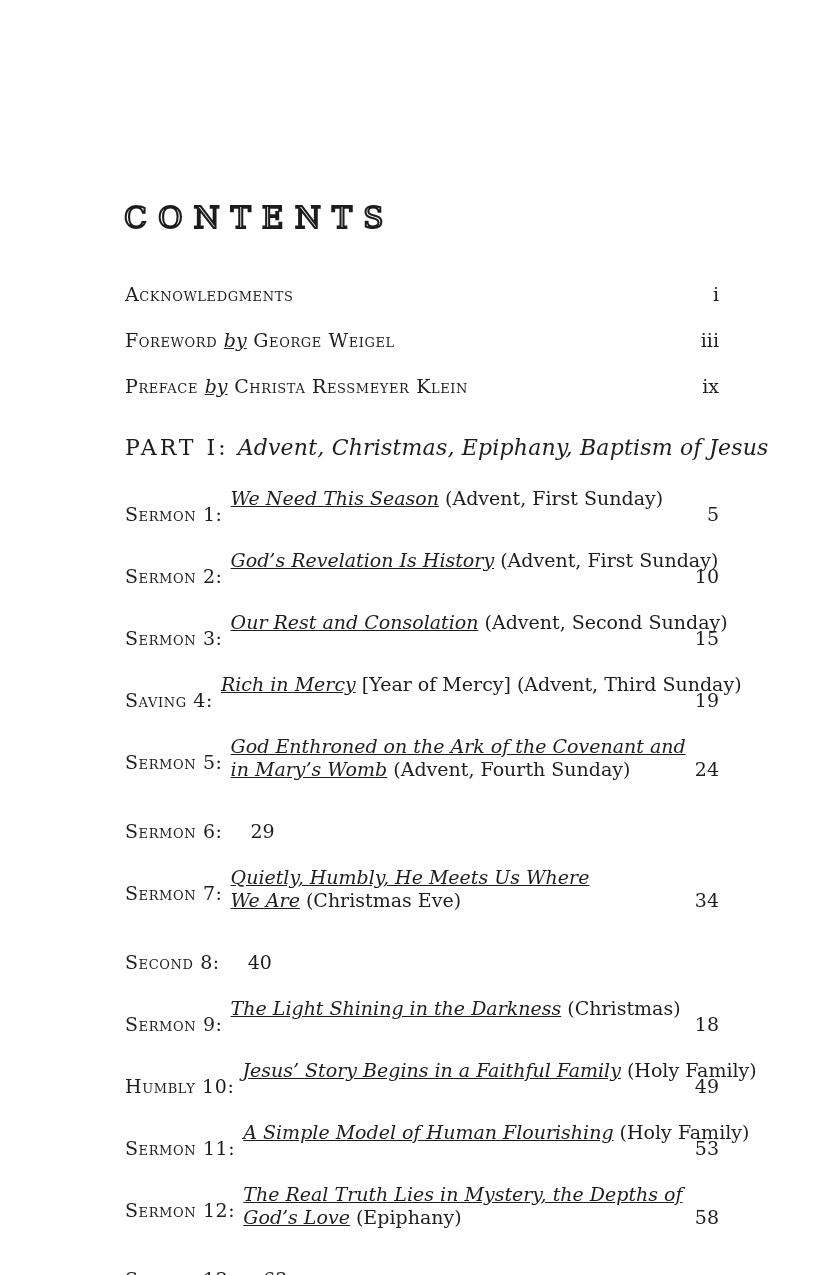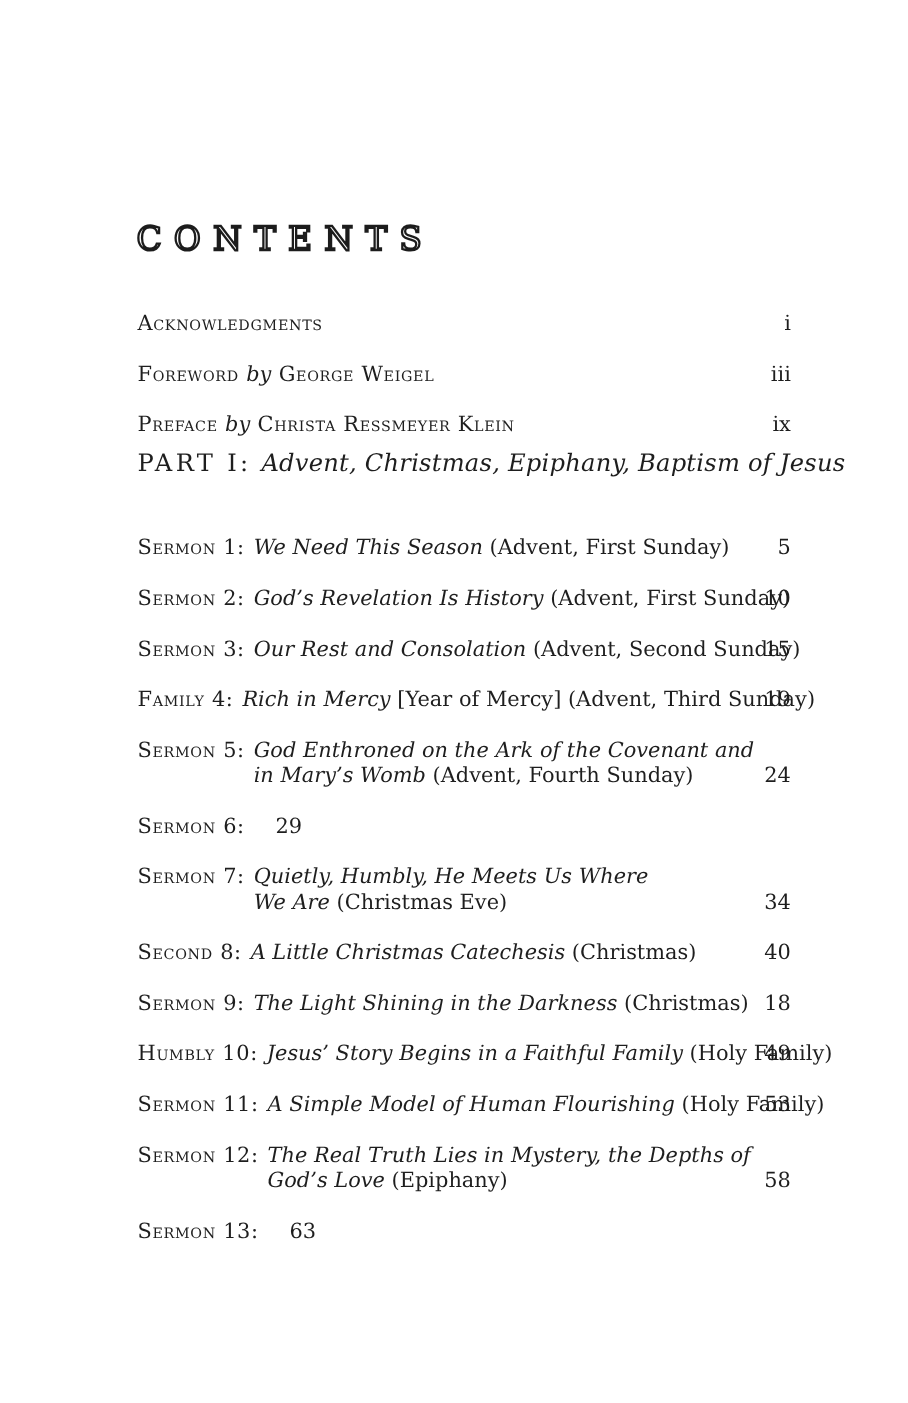--- a/index.html
+++ b/index.html
@@ -23,21 +23,21 @@
     white-space:nowrap;
   }
   @supports (-webkit-text-stroke: 1px #000){
     .contents-title{
       -webkit-text-fill-color:#fdfdfd;
       -webkit-text-stroke:2.1px #1c1c1c;
     }
   }
   
   .seg-sc{font-variant:small-caps;letter-spacing:0.6px;}
-  .seg-i{font-style:italic;}
+  .seg-i{font-style:italic;text-decoration:underline;}
   .seg-r{font-style:normal;}
   .page-num{
     align-self:flex-end;
     min-width:34px;
     text-align:right;
     white-space:nowrap;
   }
   
   .front-matter{
     position:absolute;
@@ -48,21 +48,21 @@
     justify-content:space-between;
     align-items:center;
     font-size:19px;
     line-height:24px;
     margin-bottom:22px;
   }
   .fm-text{white-space:nowrap;}
   
   .part-heading{
     position:absolute;
-    left:125px;width:594px;top:408px;
+    left:125px;width:594px;top:434px;
     text-align:center;
     font-size:22px;
     line-height:28px;
     white-space:nowrap;
   }
   .part-label{letter-spacing:3px;}
   .part-title{font-style:italic;margin-left:9px;letter-spacing:0.2px;}
   
   .sermon-list{
     position:absolute;
@@ -72,20 +72,21 @@
     display:flex;
     font-size:19px;
     line-height:23px;
     margin-bottom:23px;
   }
   .entry .label{
     font-variant:small-caps;
     letter-spacing:0.6px;
     white-space:nowrap;
     margin-right:8px;
+    margin-top:16px;
   }
   .entry .body{
     flex:1 1 auto;
     min-width:0;
   }
   .entry .line{white-space:nowrap;}
   .entry .page-num{margin-left:10px;}
 </style>
 </head>
 <body>
@@ -129,21 +130,21 @@
         <span class="page-num">10</span>
       </div>
       <div class="entry">
         <span class="label">Sermon 3:</span>
         <div class="body">
           <div class="line"><span class="seg-i">Our Rest and Consolation</span><span class="seg-r"> (Advent, Second Sunday)</span></div>
         </div>
         <span class="page-num">15</span>
       </div>
       <div class="entry">
-        <span class="label">Family 4:</span>
+        <span class="label">Saving 4:</span>
         <div class="body">
           <div class="line"><span class="seg-i">Rich in Mercy</span><span class="seg-r"> [Year of Mercy] (Advent, Third Sunday)</span></div>
         </div>
         <span class="page-num">19</span>
       </div>
       <div class="entry">
         <span class="label">Sermon 5:</span>
         <div class="body">
           <div class="line"><span class="seg-i">God Enthroned on the Ark of the Covenant and</span></div>
           <div class="line"><span class="seg-i">in Mary’s Womb</span><span class="seg-r"> (Advent, Fourth Sunday)</span></div>
@@ -157,23 +158,20 @@
       <div class="entry">
         <span class="label">Sermon 7:</span>
         <div class="body">
           <div class="line"><span class="seg-i">Quietly, Humbly, He Meets Us Where</span></div>
           <div class="line"><span class="seg-i">We Are</span><span class="seg-r"> (Christmas Eve)</span></div>
         </div>
         <span class="page-num">34</span>
       </div>
       <div class="entry">
         <span class="label">Second 8:</span>
-        <div class="body">
-          <div class="line"><span class="seg-i">A Little Christmas Catechesis</span><span class="seg-r"> (Christmas)</span></div>
-        </div>
         <span class="page-num">40</span>
       </div>
       <div class="entry">
         <span class="label">Sermon 9:</span>
         <div class="body">
           <div class="line"><span class="seg-i">The Light Shining in the Darkness</span><span class="seg-r"> (Christmas)</span></div>
         </div>
         <span class="page-num">18</span>
       </div>
       <div class="entry">

